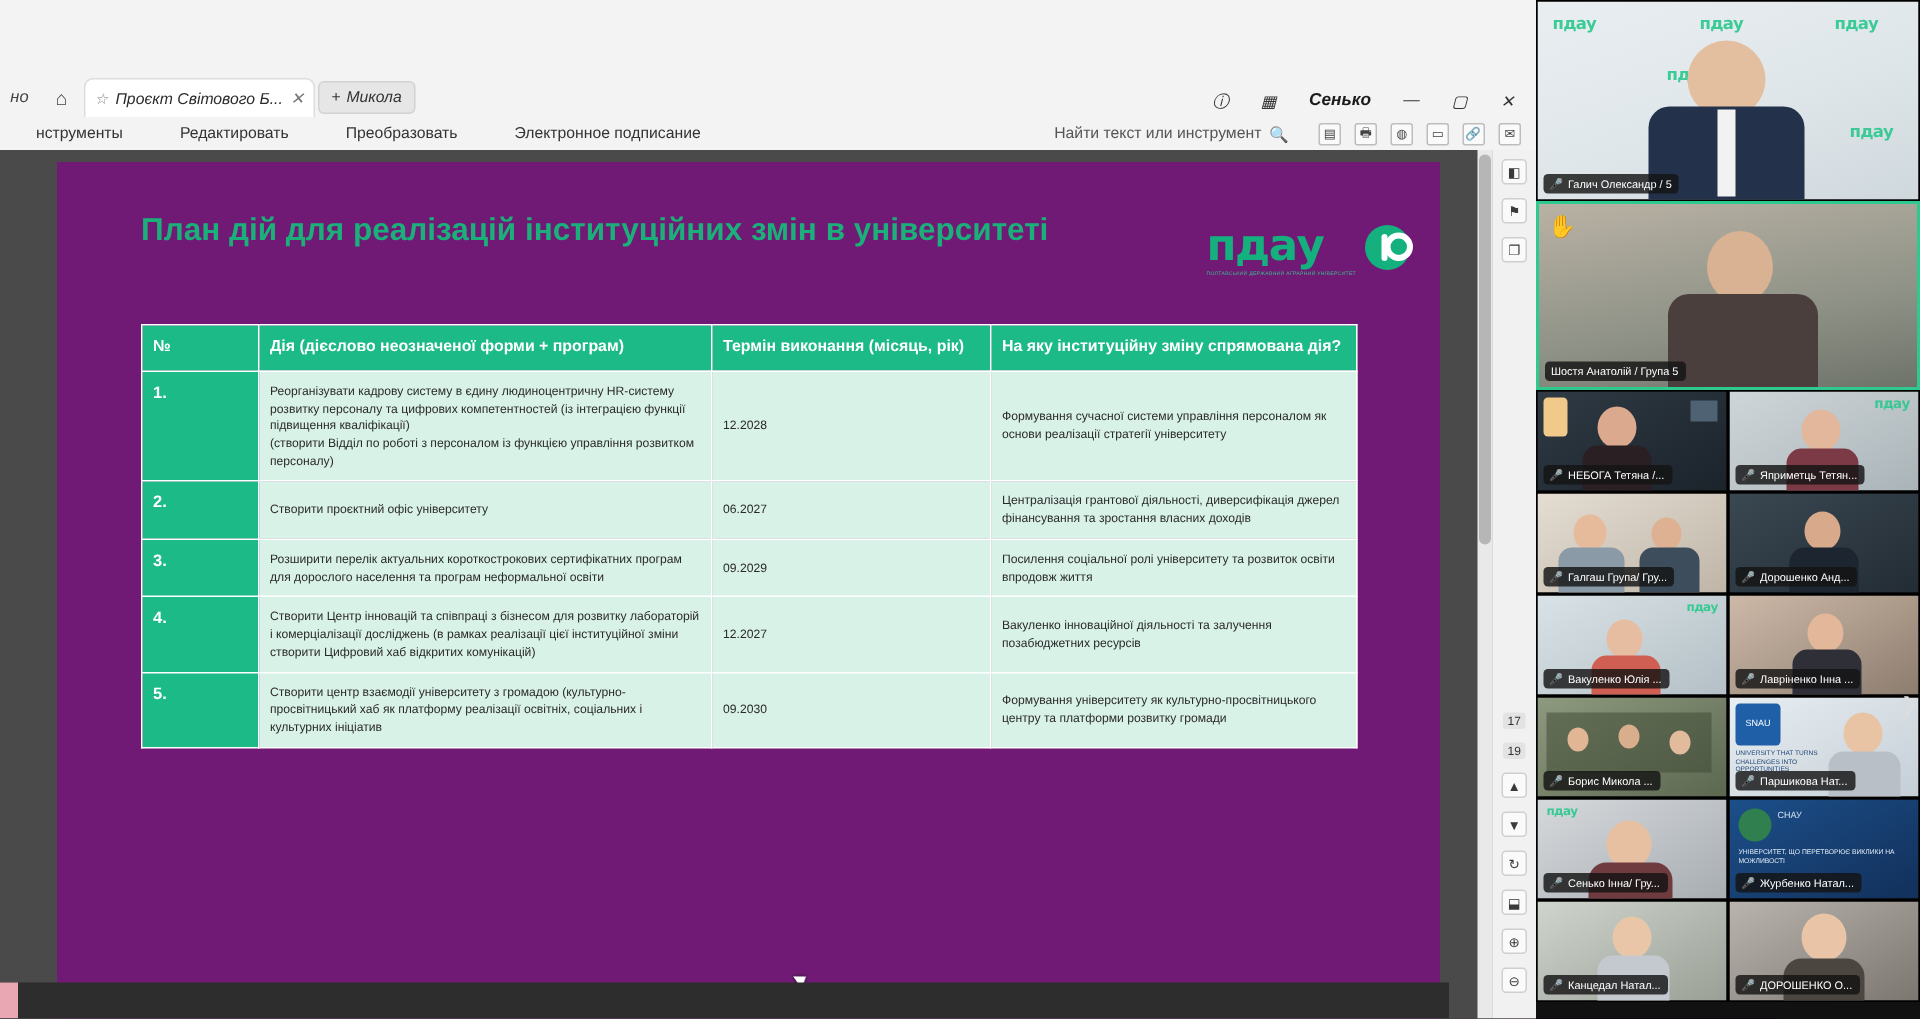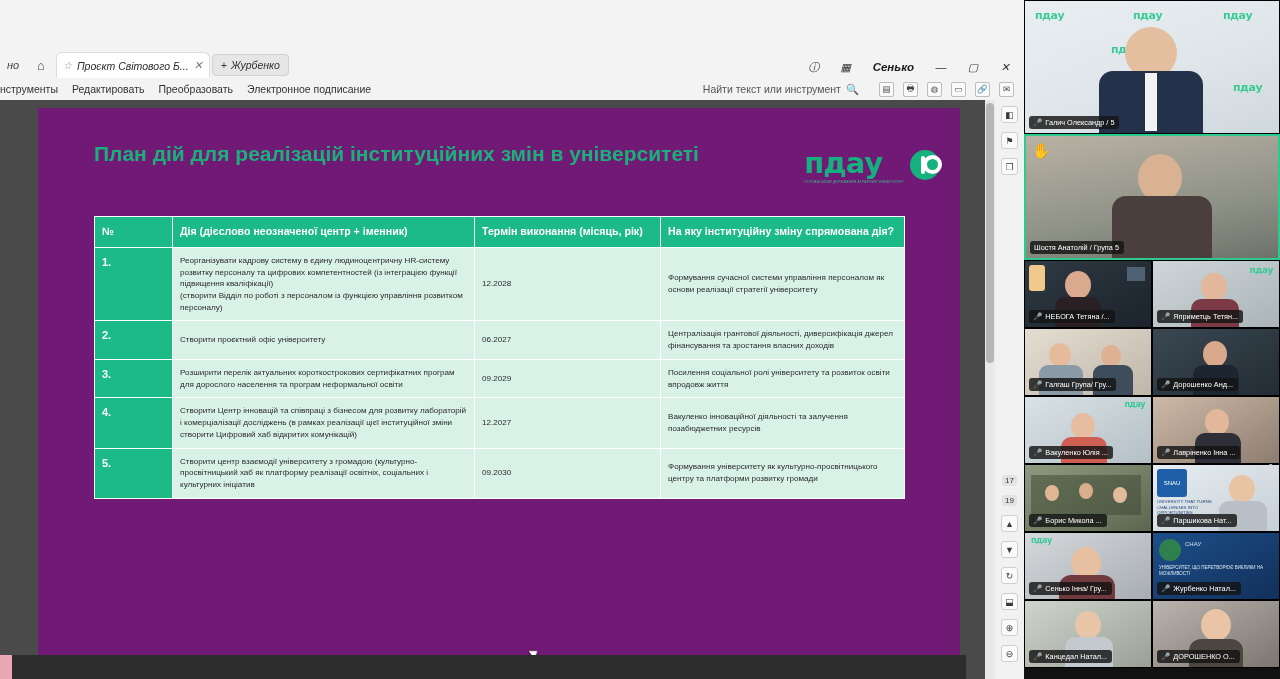--- a/index.html
+++ b/index.html
@@ -49,21 +49,21 @@
   }
   .signin-btn {
     font-size: 11.5px; color: #1b1b1b; font-weight: bold; padding: 2px 6px;
   }
   .winbtn { font-size: 11px; color: #333; width: 22px; text-align: center; }
   .menubar {
     position: absolute; top: 78px; left: 0; right: 0; height: 22px;
     background: #f3f3f3; display: flex; align-items: center; gap: 14px;
     padding-left: 0; font-size: 10.5px; color: #333;
   }
-  .menubar .mi { white-space: nowrap; }
+  .menubar .mi { white-space: nowrap; padding-left: 24px; }
   .menubar .spacer { flex: 1; }
   .searchbox {
     display: flex; align-items: center; gap: 5px; font-size: 10.5px;
     color: #555; margin-right: 6px;
   }
   .tool-icons { display: flex; align-items: center; gap: 9px; padding-right: 10px; color: #444; font-size: 11px; }
   .tool-ico { width: 15px; height: 15px; display:flex; align-items:center; justify-content:center;
     border: 1px solid #bdbdbd; border-radius: 2px; font-size: 8.5px; color:#444; background:#fafafa;}
 
   .doc-area {
@@ -203,21 +203,21 @@
     <div class="tabstrip">
       <div class="tab-icon-btn">но</div>
       <div class="tab-icon-btn tab-home">⌂</div>
       <div class="tab">
         <span class="star">☆</span>
         <span>Проєкт Світового Б...</span>
         <span class="close">✕</span>
       </div>
       <div class="tab-new">
         <span>+</span>
-        <span>Журбенко</span>
+        <span>Микола</span>
       </div>
       <div class="tab-right">
         <span class="winbtn">ⓘ</span>
         <span class="winbtn">▦</span>
         <span class="signin-btn">Сенько</span>
         <span class="winbtn">—</span>
         <span class="winbtn">▢</span>
         <span class="winbtn">✕</span>
       </div>
     </div>
@@ -258,21 +258,21 @@
         <table class="plan">
           <colgroup>
               <col class="c0">
               <col class="c1">
               <col class="c2">
               <col class="c3">
             </colgroup>
           <thead>
             <tr>
               <th>№</th>
-              <th>Дія (дієслово неозначеної центр + іменник)</th>
+              <th>Дія (дієслово неозначеної форми + програм)</th>
               <th>Термін виконання (місяць, рік)</th>
               <th>На яку інституційну зміну спрямована дія?</th>
             </tr>
           </thead>
           <tbody>
             <tr>
               <td class="num">1.</td>
               <td style="white-space:pre-line">Реорганізувати кадрову систему в єдину людиноцентричну HR-систему розвитку персоналу та цифрових компетентностей (із інтеграцією функції підвищення кваліфікації)
 (створити Відділ по роботі з персоналом із функцією управління розвитком персоналу)</td>
               <td>12.2028</td>

